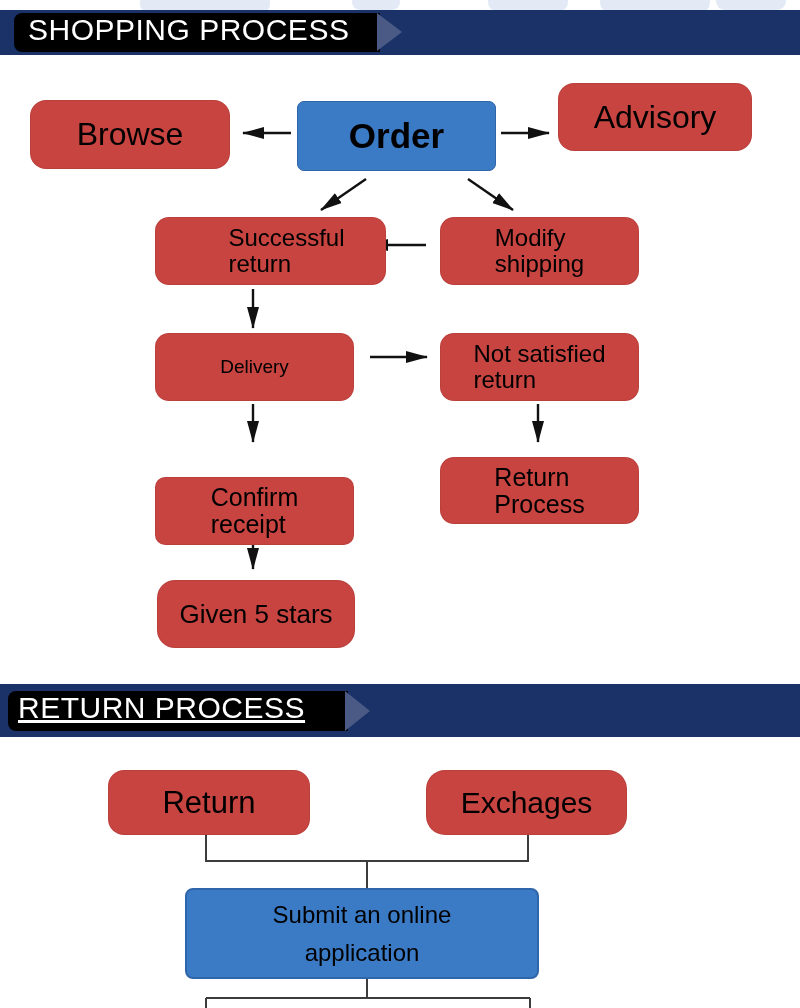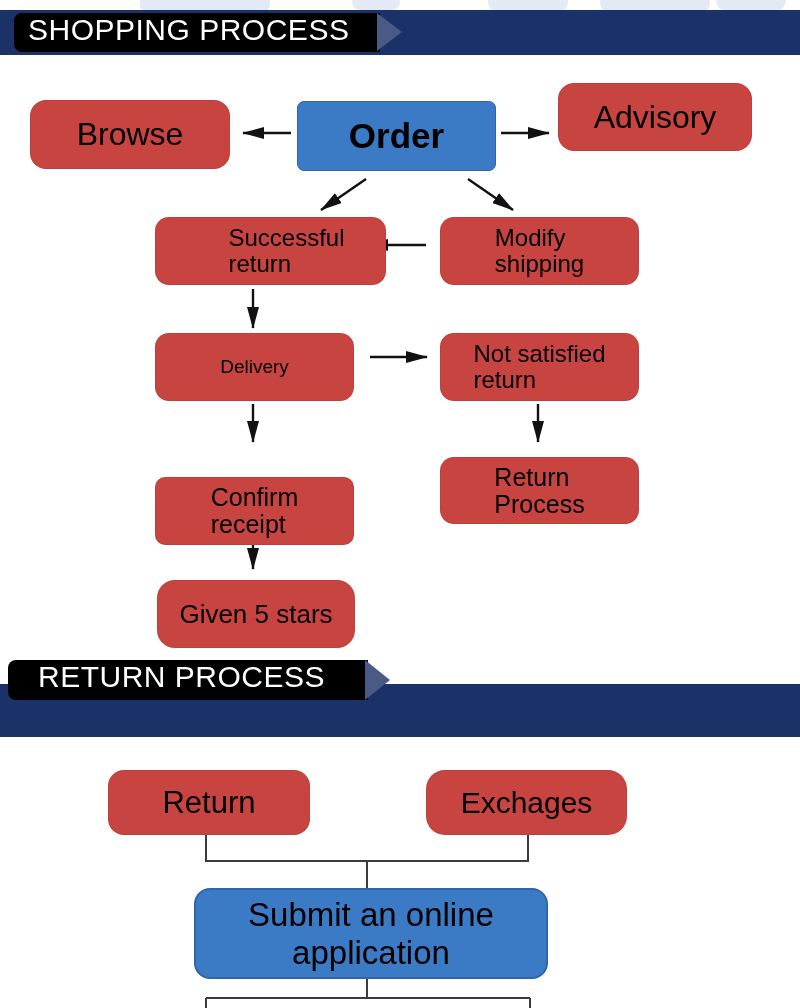--- a/index.html
+++ b/index.html
@@ -122,32 +122,32 @@
       <span class="ln">Return</span>
       <span class="ln">Process</span>
     </span>
   </div>
 
   <div class="node red" style="left:157px;top:580px;width:196px;height:66px;border-radius:18px;font-size:26px;">
     <span>Given 5 stars</span>
   </div>
 
   <div class="hbar" style="top:684px;height:53px;"></div>
-  <div class="hbanner" style="left:8px;top:660px;width:330px;height:40px;padding-left:30px;">
+  <div class="hbanner" style="left:8px;top:691px;width:330px;height:40px;padding-left:10px;text-decoration:underline;">
     <span>RETURN PROCESS</span>
     <span class="tip" style="border-top:20px solid transparent;border-bottom:20px solid transparent;border-left:25px solid #4a5a85;"></span>
   </div>
 
   <div class="node red" style="left:108px;top:770px;width:200px;height:63px;border-radius:16px;font-size:31px;">
     <span>Return</span>
   </div>
   <div class="node red" style="left:426px;top:770px;width:199px;height:63px;border-radius:19px;font-size:30px;">
     <span>Exchages</span>
   </div>
 
-  <div class="node blue" style="left:194px;top:888px;width:350px;height:87px;border-radius:16px;font-size:33px;line-height:38px;border-width:2px;">
+  <div class="node blue" style="left:185px;top:888px;width:350px;height:87px;border-radius:8px;font-size:24px;line-height:38px;border-width:2px;">
     <span style="text-align:center;">
       <span class="ln">Submit an online</span>
       <span class="ln">application</span>
     </span>
   </div>
 
 </div>
 
 </body></html>

